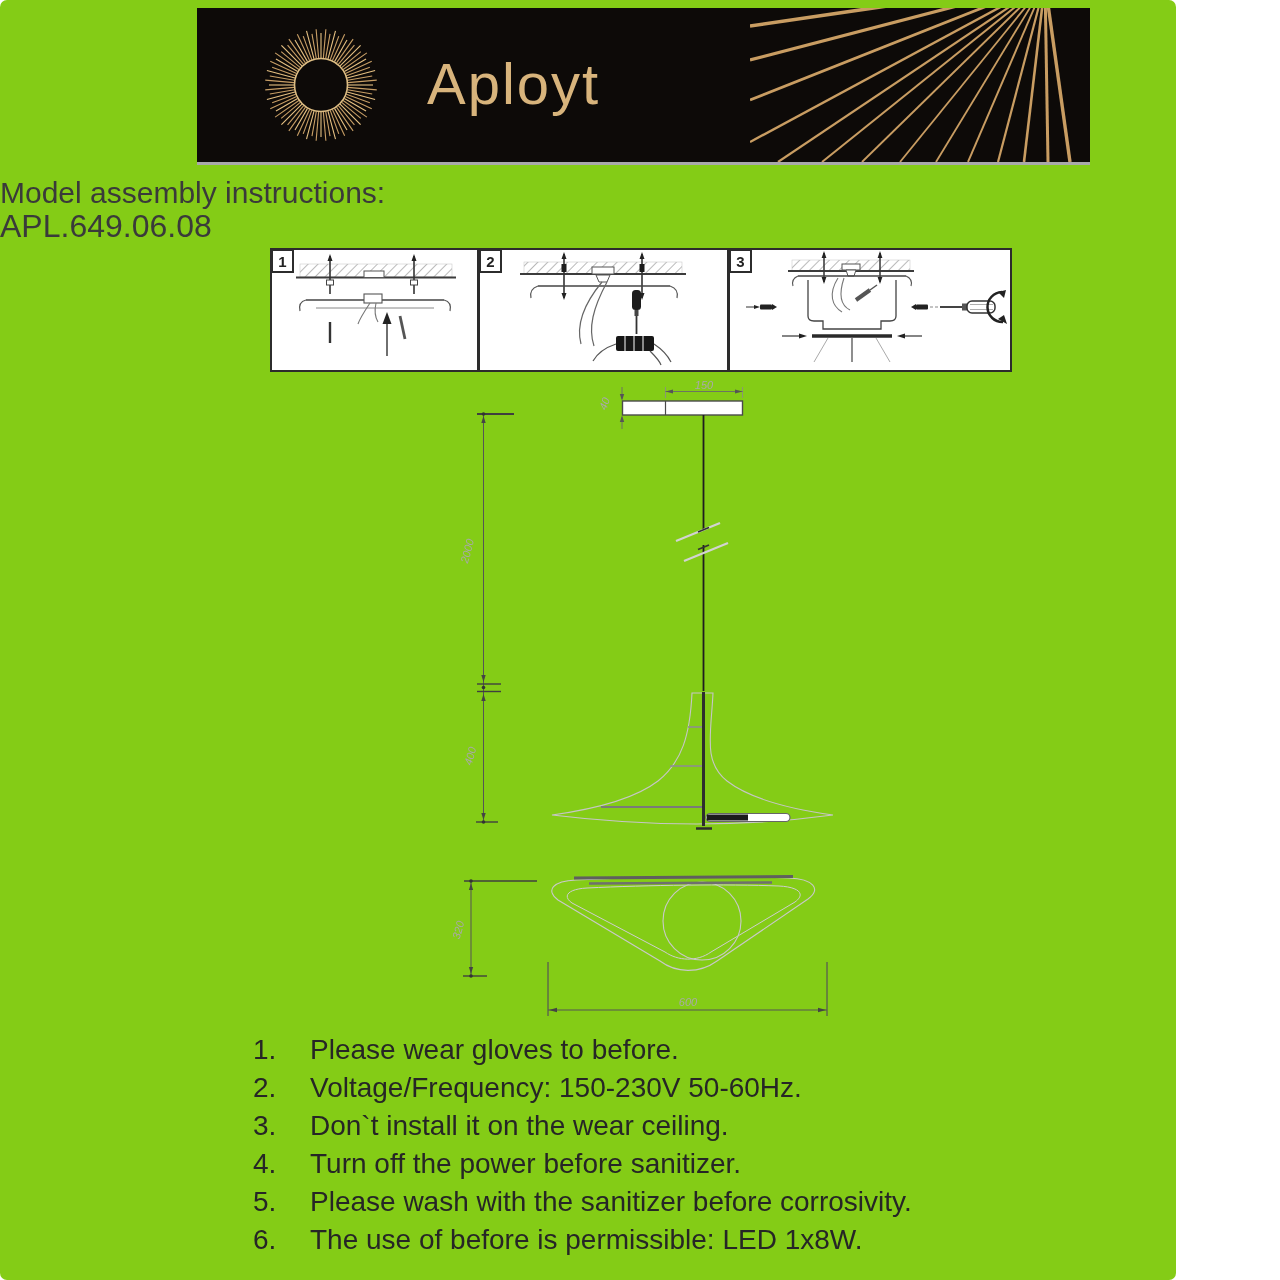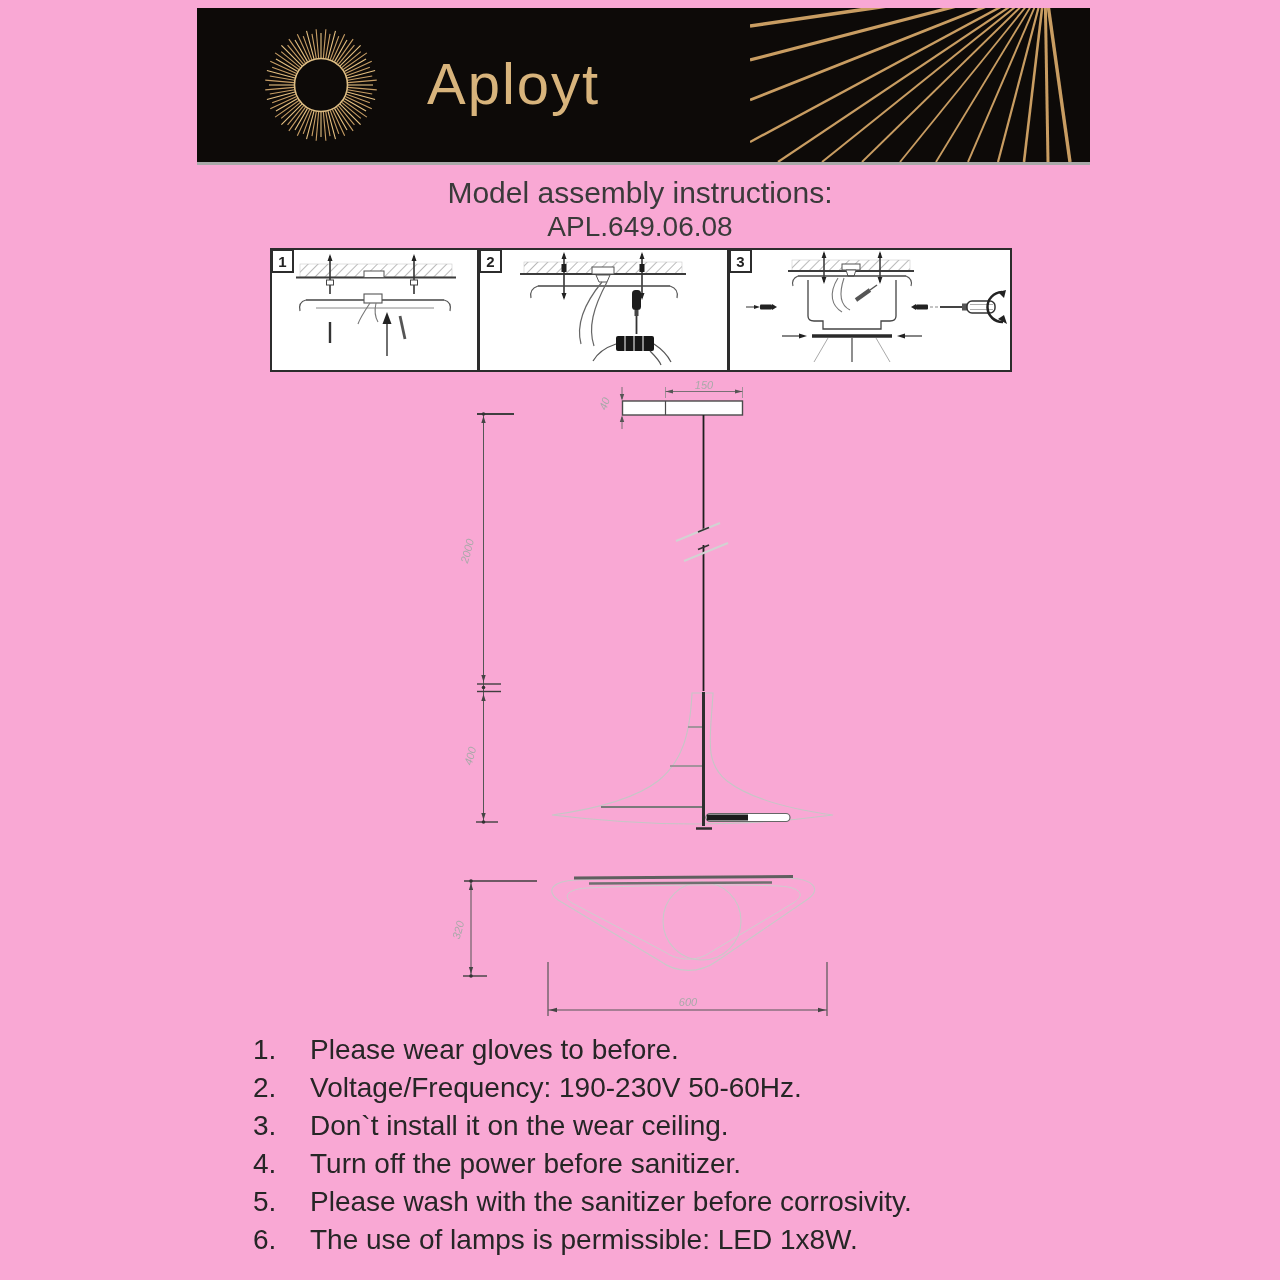--- a/index.html
+++ b/index.html
@@ -1,30 +1,30 @@
 <!DOCTYPE html>
 <html><head>
 <meta charset="utf-8">
 <style>
   html,body{margin:0;padding:0;background:#fff;}
-  .page{position:relative;width:1280px;height:1280px;background:#f9a8d4;
-        font-family:"Liberation Sans",sans-serif;overflow:hidden;}
+  .page{position:relative;width:1176px;height:1280px;background:#84cc16;
+        font-family:"Liberation Sans",sans-serif;overflow:hidden;border-radius:7px;}
 
   
   .banner{position:absolute;left:197px;top:8px;width:893px;height:154px;
           background:#0d0a08;border-bottom:3px solid #a9a9a9;}
   .brand{position:absolute;left:230px;top:42px;font-size:58px;color:#d8b47c;
          letter-spacing:2px;font-weight:400;}
   .logo-svg{position:absolute;left:46px;top:0px;}
   .fan-svg{position:absolute;right:0;top:0;}
 
   
-  .title-block{position:absolute;left:0;top:176px;width:1280px;text-align:center;color:#3a3a3a;}
+  .title-block{position:absolute;left:0;top:176px;width:1280px;text-align:left;color:#3a3a3a;}
   .title-line{font-size:30px;line-height:34px;}
-  .model-line{font-size:28px;line-height:33px;}
+  .model-line{font-size:32px;line-height:33px;}
 
   
   .panels{position:absolute;left:270px;top:248px;width:742px;height:124px;display:flex;}
   .panel{position:relative;border:2px solid #2c2c2c;border-left-width:1px;background:#fff;box-sizing:border-box;}
   .panel:first-child{border-left-width:2px;}
   .panel-badge{position:absolute;left:-1px;top:-1px;width:23px;height:24px;border:2px solid #2c2c2c;
                background:#fff;box-sizing:border-box;font-size:15px;font-weight:bold;color:#222;
                display:flex;align-items:center;justify-content:center;}
   .panel svg{position:absolute;left:0;top:0;}
 
@@ -366,33 +366,33 @@
     </g>
   </svg>
 
   <div class="instructions">
     <div class="instr-row">
       <span class="instr-num">1.</span>
       <span class="instr-text">Please wear gloves to before.</span>
     </div>
     <div class="instr-row">
       <span class="instr-num">2.</span>
-      <span class="instr-text">Voltage/Frequency: 190-230V 50-60Hz.</span>
+      <span class="instr-text">Voltage/Frequency: 150-230V 50-60Hz.</span>
     </div>
     <div class="instr-row">
       <span class="instr-num">3.</span>
       <span class="instr-text">Don`t install it on the wear ceiling.</span>
     </div>
     <div class="instr-row">
       <span class="instr-num">4.</span>
       <span class="instr-text">Turn off the power before sanitizer.</span>
     </div>
     <div class="instr-row">
       <span class="instr-num">5.</span>
       <span class="instr-text">Please wash with the sanitizer before corrosivity.</span>
     </div>
     <div class="instr-row">
       <span class="instr-num">6.</span>
-      <span class="instr-text">The use of lamps is permissible: LED 1x8W.</span>
+      <span class="instr-text">The use of before is permissible: LED 1x8W.</span>
     </div>
   </div>
 
 </div>
 
 </body></html>

